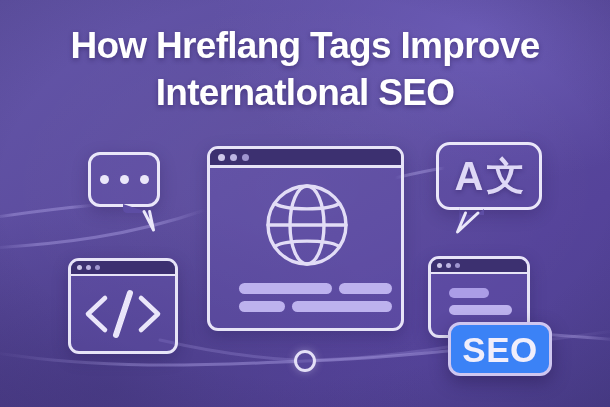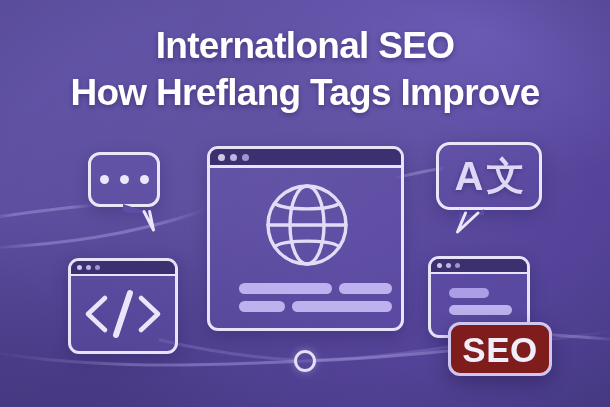--- a/index.html
+++ b/index.html
@@ -135,21 +135,21 @@
     letter-spacing: -1px;
     text-shadow: 0 2px 5px rgba(34,20,74,0.35);
   }
   .trans-text .cjk { font-family: "DejaVu Sans", sans-serif; font-size: 38px; }
 
   
   .seo-chip {
     position: absolute;
     border: 3px solid #cfc7f0;
     border-radius: 12px;
-    background: #7f1d1d;
+    background: #3b82f6;
     display: flex;
     align-items: center;
     justify-content: center;
     box-shadow: 0 6px 18px rgba(30,18,66,0.42);
   }
   .seo-chip span {
     color: #f1eefb;
     font-size: 35px;
     font-weight: 700;
     letter-spacing: 0.5px;
@@ -220,22 +220,22 @@
     </g>
     <g fill="none" stroke="#9c8fd6" stroke-opacity="0.30" stroke-width="3" stroke-linecap="round">
       <path d="M160 340 C 220 354, 260 358, 294 360"></path>
       <path d="M316 360 C 380 358, 430 350, 480 342"></path>
     </g>
   </svg>
 
   <div class="bg-vignette"></div>
 
   <div class="title-block">
+    <span class="title-line">How Hreflang Tags Improve</span>
     <span class="title-line">Internatlonal SEO</span>
-    <span class="title-line">How Hreflang Tags Improve</span>
   </div>
 
   <div class="bubble" style="left:88px; top:152px; width:72px; height:55px;">
     <div class="bubble-dots">
       <span class="bdot"></span>
       <span class="bdot"></span>
       <span class="bdot"></span>
     </div>
   </div>
   <svg class="bubble-tail" style="left:120px; top:200px;" width="40" height="34" viewBox="0 0 40 34">

